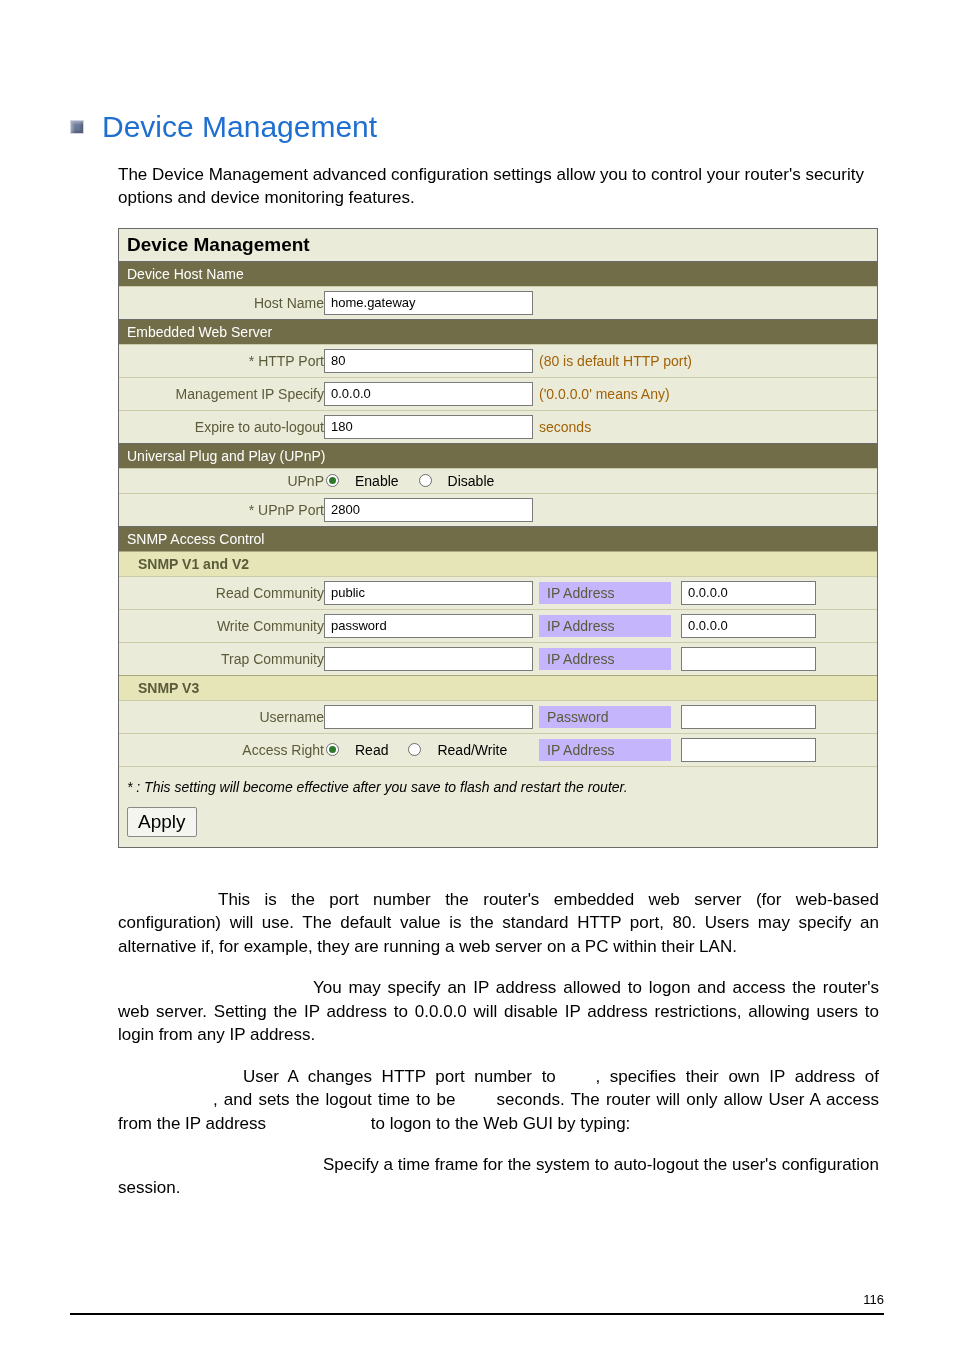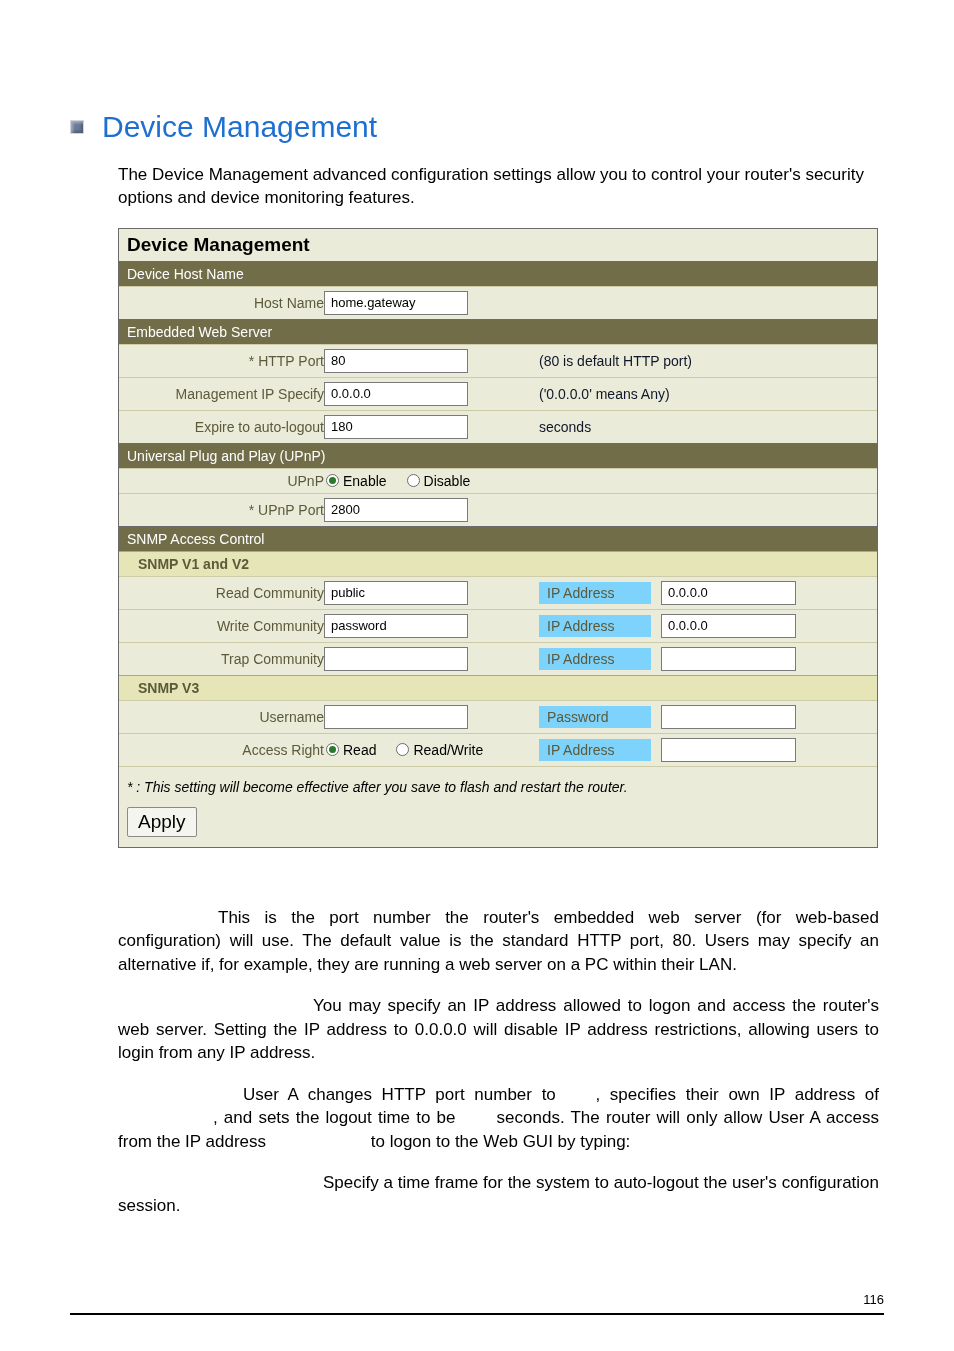--- a/index.html
+++ b/index.html
@@ -74,32 +74,32 @@
   .row .label {
     width: 205px;
     padding-left: 18px;
     color: #5b5a3a;
     text-align: right;
   }
   .row .field {
     width: 190px;
   }
   .row .field input[type="text"] {
-    width: 144px;
+    width: 209px;
     height: 24px;
     padding: 2px 6px;
     font-size: 13px;
     border: 1px solid #7a7a7a;
     background: #fff;
   }
   .row .spacer { width: 25px; }
-  .row .hint { flex: 1; color: #0f172a; }
+  .row .hint { flex: 1; color: #a16207; }
   .row .sublabel {
-    width: 112px;
-    background: #7dd3fc;
+    width: 132px;
+    background: #c4b5fd;
     color: #5b5a3a;
     padding: 3px 8px;
     margin-right: 10px;
   }
   .row .subfield input[type="text"] {
     width: 135px;
     height: 24px;
     padding: 2px 6px;
     font-size: 13px;
     border: 1px solid #7a7a7a;
@@ -107,21 +107,21 @@
   }
   .radio-group {
     display: flex;
     align-items: center;
     gap: 20px;
     padding-left: 2px;
   }
   .radio {
     display: inline-flex;
     align-items: center;
-    gap: 4px;
+    gap: 16px;
   }
   .radio-dot {
     width: 13px; height: 13px; border: 1px solid #6c6c6c; border-radius: 50%; background: #fff; position: relative; display: inline-block;
   }
   .radio-dot.checked::after {
     content: ""; position: absolute; left: 2px; top: 2px; width: 7px; height: 7px; border-radius: 50%; background: #2b7a2b;
   }
   .note {
     font-style: italic;
     padding: 12px 8px 4px 8px;
@@ -135,21 +135,21 @@
     background: #f5f5f0;
     border: 1px solid #8a8a8a;
     padding: 3px 10px;
     font-size: 19px;
     border-radius: 2px;
     cursor: pointer;
   }
   .body-text {
     margin-left: 48px;
     margin-right: 5px;
-    margin-top: 58px;
+    margin-top: 40px;
     font-size: 17px;
     line-height: 1.38;
     text-align: justify;
   }
   .body-text p { margin-bottom: 18px; }
   .page-num {
     position: absolute;
     right: 70px;
     bottom: 44px;
     font-size: 13px;

